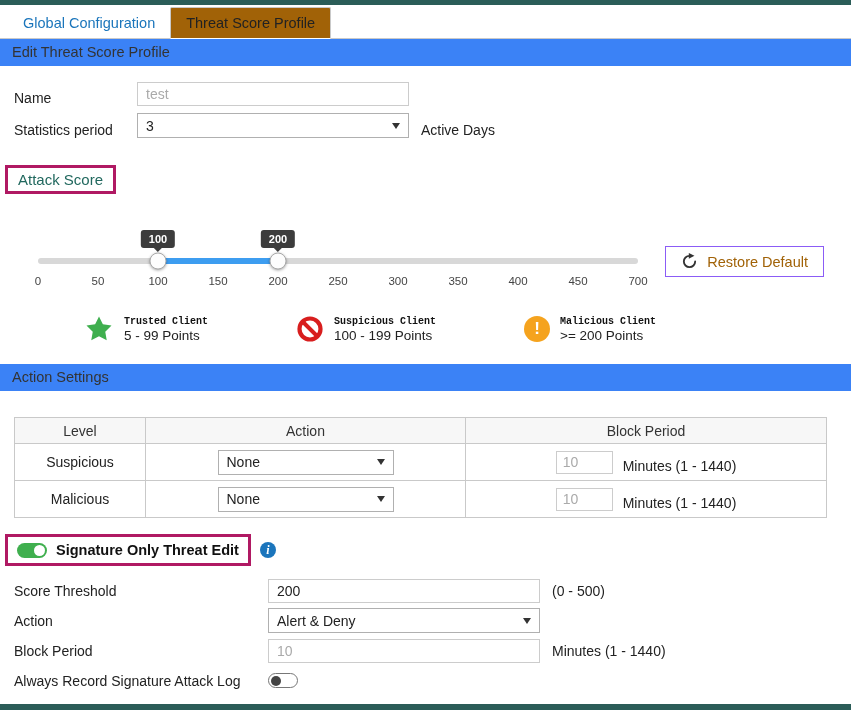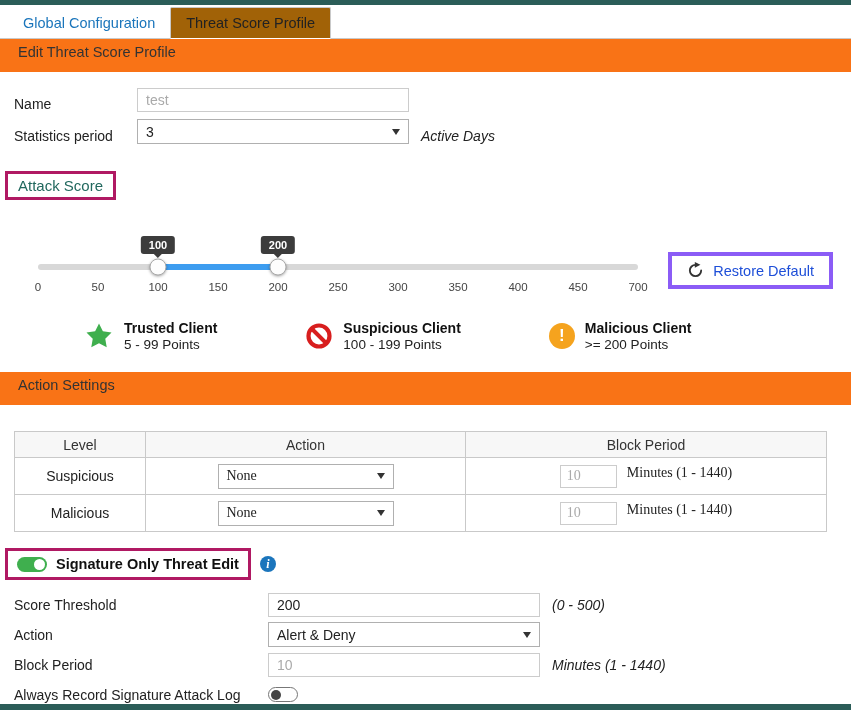--- a/index.html
+++ b/index.html
@@ -13,68 +13,68 @@
 
   .accent-bar { height: 5px; background: #2b5d58; }
   .bottom-bar { position: absolute; left: 0; right: 0; bottom: 0; height: 6px; background: #2b5d58; }
 
   
   .tabs { display: flex; align-items: flex-end; border-bottom: 1px solid #c9c9c9; padding-left: 8px; height: 34px; }
   .tab { padding: 7px 15px; font-size: 14.5px; cursor: pointer; white-space: nowrap; }
   .tab.inactive { color: #1a75bb; }
   .tab.active { background: #a16207; border: 1px solid #c9c9c9; border-bottom-color: #fff; margin-bottom: -1px; border-radius: 2px 2px 0 0; color: #222; }
 
-  .section-bar { background: #f97316; height: 33px; line-height: 27px; padding-left: 18px; color: #333; font-size: 14.5px; }
+  .section-bar { background: #3b82f6; height: 27px; line-height: 27px; padding-left: 12px; color: #333; font-size: 14.5px; }
 
   
   .form-area { padding: 15px 14px 0; }
   .frow { display: flex; align-items: flex-end; margin-bottom: 7px; height: 25px; }
   .flabel { width: 123px; color: #222; }
   .text-input { width: 272px; height: 24px; border: 1px solid #ccc; padding: 0 8px; font: inherit; color: #222; background: #fff; }
   .text-input.muted { color: #aaa; }
   .select { width: 272px; height: 25px; border: 1px solid #b0b0b0; display: flex; align-items: center; justify-content: space-between; padding: 0 8px; background: #fff; cursor: pointer; }
   .caret { width: 0; height: 0; border-left: 4.5px solid transparent; border-right: 4.5px solid transparent; border-top: 6px solid #333; }
-  .suffix { margin-left: 12px; color: #222; font-style: italic; }
+  .suffix { margin-left: 12px; color: #222; }
 
   
   .annot { border: 3px solid #b01963; }
   .ts-annot { display: inline-block; margin: 20px 0 0 5px; padding: 3px 10px; }
   .ts-title { color: #21685e; font-size: 15px; }
 
   
   .slider-zone { position: relative; height: 104px; }
   .track-area { position: absolute; left: 38px; top: 64px; width: 600px; }
   .track { position: relative; height: 6px; background: #d8d8d8; border-radius: 3px; cursor: pointer; }
   .fill { position: absolute; left: 20%; width: 20%; top: 0; bottom: 0; background: #3d9df0; }
   .handle { position: absolute; top: 3px; width: 17px; height: 17px; border-radius: 50%; background: #fdfdfd; border: 1px solid #a9a9a9; box-shadow: 0 1px 3px rgba(0,0,0,.35); transform: translate(-50%,-50%); cursor: grab; }
   .handle.h1 { left: 20%; } .handle.h2 { left: 40%; }
   .badge { position: absolute; bottom: 16px; transform: translateX(-50%); background: #3c3c3c; color: #fff; font-size: 11px; font-weight: bold; padding: 3px 8px; border-radius: 3px; }
   .badge::after { content: ""; position: absolute; top: 100%; left: 50%; transform: translateX(-50%); border: 4px solid transparent; border-top-color: #3c3c3c; }
   .badge.b1 { left: 20%; } .badge.b2 { left: 40%; }
   .ticks { position: relative; height: 16px; margin-top: 11px; }
   .tick { position: absolute; transform: translateX(-50%); font-size: 11.5px; color: #444; }
 
-  .restore-btn { position: absolute; right: 18px; top: 52px; display: flex; align-items: center; gap: 9px; background: #fff; border: 4px solid #8b5cf6; padding: 6px 15px; font-size: 14.5px; color: #1d4ed8; cursor: pointer; }
+  .restore-btn { position: absolute; right: 27px; top: 52px; display: flex; align-items: center; gap: 9px; background: #fff; border: 1px solid #8b5cf6; padding: 6px 15px; font-size: 14.5px; color: #a16207; cursor: pointer; }
 
   
   .legend { display: flex; margin: 16px 0 0 84px; gap: 88px; }
   .legend-item { display: flex; align-items: center; gap: 10px; }
-  .lname { font-weight: bold; font-size: 14px; color: #111; }
+  .lname { font-weight: bold; font-size: 10px; color: #111; font-family: Liberation Mono, monospace; }
   .lrange { font-size: 13.5px; margin-top: 1px; color: #222; }
   .warning-icon { width: 26px; height: 26px; border-radius: 50%; background: #f5a31e; color: #fff; display: flex; align-items: center; justify-content: center; font-weight: bold; font-size: 17px; }
   .warning-icon::after { content: "!"; }
 
   .action-bar { margin-top: 20px; }
 
   
   .action-table { border-collapse: collapse; margin: 26px 14px 0; width: 813px; }
   .action-table th, .action-table td { border: 1px solid #c9c9c9; text-align: center; }
   .action-table th { background: #f7f7f7; font-weight: normal; height: 26px; font-size: 14px; color: #333; }
   .action-table td { height: 37px; font-size: 14px; }
-  .cell-flex { display: flex; align-items: flex-start; justify-content: center; gap: 10px; font-family: Liberation Serif, serif; }
+  .cell-flex { display: flex; align-items: flex-end; justify-content: center; gap: 10px; }
   .table-select { width: 176px; }
   .bp-input { width: 57px; height: 23px; border: 1px solid #ccc; padding: 0 6px; color: #aaa; font: inherit; background: #fff; }
 
   
   .toggle { display: inline-block; position: relative; width: 30px; height: 15px; border-radius: 9px; cursor: pointer; flex: none; }
   .toggle.on { background: #3faf4e; }
   .toggle.on .knob { position: absolute; right: 2px; top: 2px; width: 11px; height: 11px; border-radius: 50%; background: #fff; }
   .toggle.off { background: #fff; border: 1px solid #777; }
   .toggle.off .knob { position: absolute; left: 2px; top: 1.5px; width: 10px; height: 10px; border-radius: 50%; background: #444; }
 

